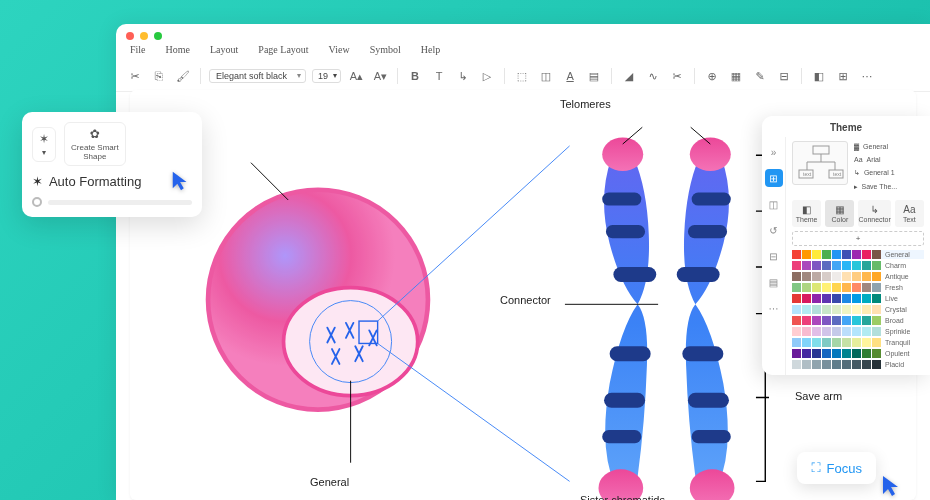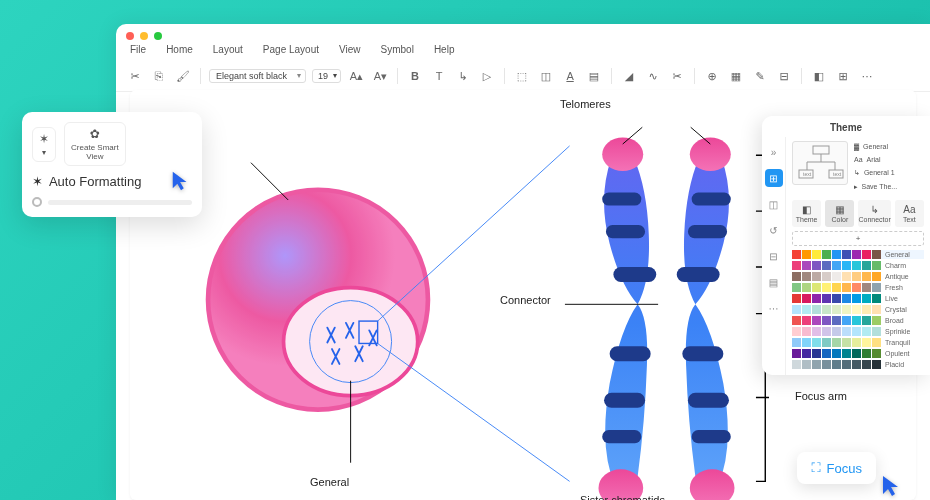--- a/index.html
+++ b/index.html
@@ -5,21 +5,21 @@
 * { margin: 0; padding: 0; box-sizing: border-box; font-family: -apple-system, BlinkMacSystemFont, "Segoe UI", Arial, sans-serif; }
 body { width: 930px; height: 500px; background: linear-gradient(135deg, #2dd4bf, #14b8a6); position: relative; overflow: hidden; }
 
 .app-window { position: absolute; top: 24px; left: 116px; right: 0; bottom: 0; background: #fff; border-top-left-radius: 10px; box-shadow: -2px 0 20px rgba(0,0,0,0.08); }
 
 .titlebar { height: 10px; padding: 8px 10px 0; display: flex; gap: 6px; }
 .dot { width: 8px; height: 8px; border-radius: 50%; }
 .dot.r { background: #ff5f56; } .dot.y { background: #ffbd2e; } .dot.g { background: #27c93f; }
 
 .menubar { display: flex; gap: 20px; padding: 10px 14px 8px; font-size: 10px; color: #555; }
-.menubar span { cursor: pointer; }
+.menubar span { cursor: pointer; font-family: Liberation Serif, serif; }
 
 .toolbar { display: flex; align-items: center; gap: 6px; padding: 4px 10px 6px; border-bottom: 1px solid #eee; flex-wrap: nowrap; }
 .toolbar .sep { width: 1px; height: 16px; background: #e5e5e5; margin: 0 2px; }
 .tool-btn { width: 18px; height: 18px; display: flex; align-items: center; justify-content: center; color: #666; cursor: pointer; font-size: 11px; }
 .font-select { border: 1px solid #ddd; border-radius: 3px; padding: 1px 18px 1px 6px; font-size: 9px; color: #444; background: #fff; position: relative; }
 .font-select::after { content: "▾"; position: absolute; right: 4px; font-size: 8px; color: #888; }
 .size-select { border: 1px solid #ddd; border-radius: 3px; padding: 1px 12px 1px 5px; font-size: 9px; color: #444; position: relative; }
 .size-select::after { content: "▾"; position: absolute; right: 3px; font-size: 8px; }
 
 .canvas { position: absolute; top: 66px; left: 14px; right: 14px; bottom: 0; background: #fff; border-radius: 6px; box-shadow: 0 1px 3px rgba(0,0,0,0.06); overflow: visible; }
@@ -194,36 +194,36 @@
         <line x1="601" y1="58" x2="580" y2="40" stroke="#000"></line>
       <path d="M650 70 h10 v120 h-10 M650 130 h14" fill="none" stroke="#000" stroke-width="1.5"></path>
       <path d="M650 240 h10 v180 h-10 M650 330 h14" fill="none" stroke="#000" stroke-width="1.5"></path>
       <line x1="445" y1="230" x2="545" y2="230" stroke="#000"></line>
       <path d="M488 445 v10 h40 v-10 M560 445 v10 h40 v-10" fill="none" stroke="#000" stroke-width="1.5"></path>
     </svg>
 
     <div class="dlabel" style="top:8px;left:430px">Telomeres</div>
     <div class="dlabel" style="top:118px;left:665px">Short arm</div>
     <div class="dlabel" style="top:204px;left:370px">Connector</div>
-    <div class="dlabel" style="top:300px;left:665px">Focus arm</div>
+    <div class="dlabel" style="top:300px;left:665px">Save arm</div>
     <div class="dlabel" style="bottom:-6px;left:450px">Sister chromatids</div>
     <div class="dlabel" style="top:386px;left:180px">General</div>
   </div>
 </div>
 
 <div class="autofmt">
   <div class="autofmt-row1">
     <div class="autofmt-btn">
         <span class="icn">✶</span>
         <span>▾</span>
       </div>
     <div class="autofmt-btn">
         <span class="icn">✿</span>
         <span style="white-space:pre-line;text-align:center">Create Smart
-View</span>
+Shape</span>
       </div>
   </div>
   <div class="autofmt-label">
       <span>✶</span>
       <span>Auto Formatting</span>
     </div>
   <div class="autofmt-slider">
     <div class="knob"></div>
     <div class="track"></div>
   </div>

